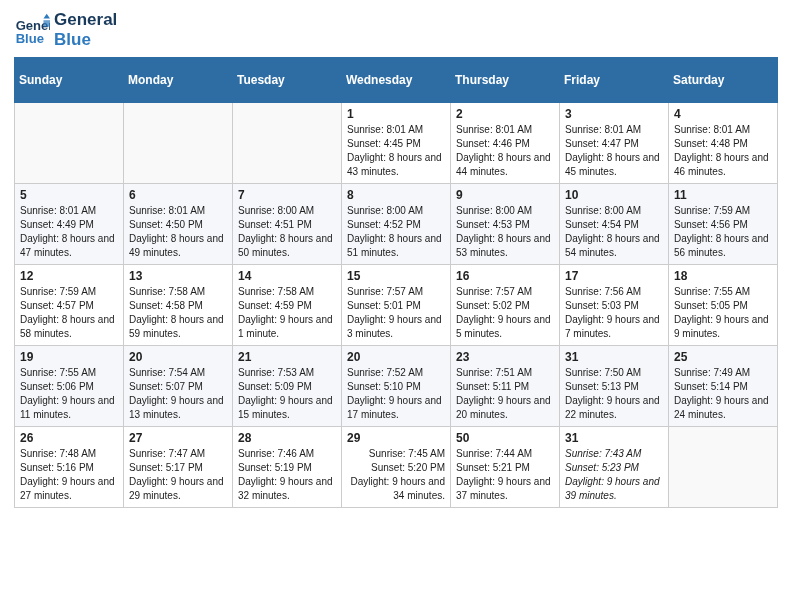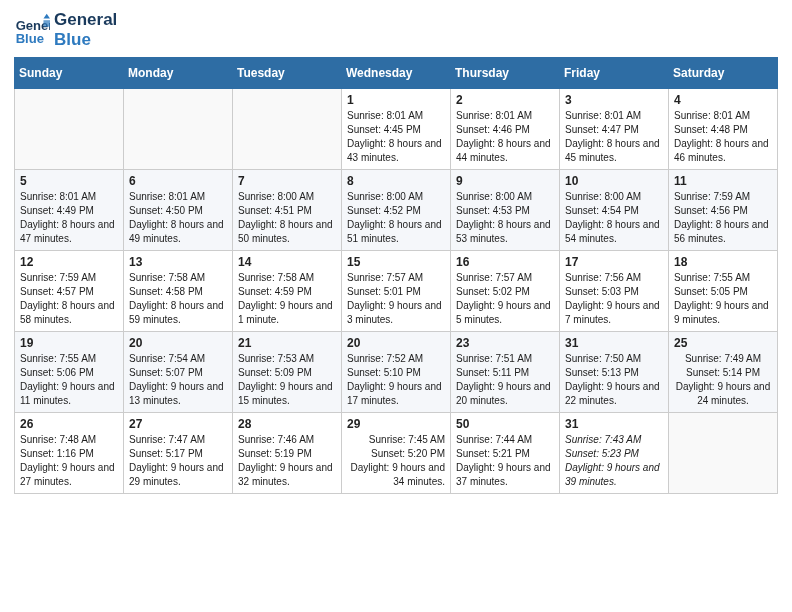--- a/index.html
+++ b/index.html
@@ -47,21 +47,21 @@
     .calendar {
       width: 100%;
       border-collapse: collapse;
       border: 1px solid #ccc;
     }
     .calendar th {
       background: #2e6da4;
       color: #fff;
       font-size: 12px;
       font-weight: bold;
-      padding: 8px 4px;
+      padding: 15px 4px;
       text-align: left;
       border: 1px solid #2e6da4;
     }
     .calendar td {
       vertical-align: top;
       border: 1px solid #ccc;
       padding: 4px 5px;
       width: calc(100%/7);
       min-height: 80px;
       font-size: 10.5px;
@@ -273,30 +273,30 @@
 Daylight: 9 hours and 20 minutes.</div>
           </td>
           <td>
             <div class="day-number">31</div>
             <div class="day-info" style="white-space: pre-line;">Sunrise: 7:50 AM
 Sunset: 5:13 PM
 Daylight: 9 hours and 22 minutes.</div>
           </td>
           <td>
             <div class="day-number">25</div>
-            <div class="day-info" style="white-space: pre-line; text-align: center;">Sunrise: 7:49 AM
+            <div class="day-info" style="white-space: pre-line;">Sunrise: 7:49 AM
 Sunset: 5:14 PM
 Daylight: 9 hours and 24 minutes.</div>
           </td>
         </tr>
         <tr>
           <td>
             <div class="day-number">26</div>
             <div class="day-info" style="white-space: pre-line;">Sunrise: 7:48 AM
-Sunset: 1:16 PM
+Sunset: 5:16 PM
 Daylight: 9 hours and 27 minutes.</div>
           </td>
           <td>
             <div class="day-number">27</div>
             <div class="day-info" style="white-space: pre-line;">Sunrise: 7:47 AM
 Sunset: 5:17 PM
 Daylight: 9 hours and 29 minutes.</div>
           </td>
           <td>
             <div class="day-number">28</div>

